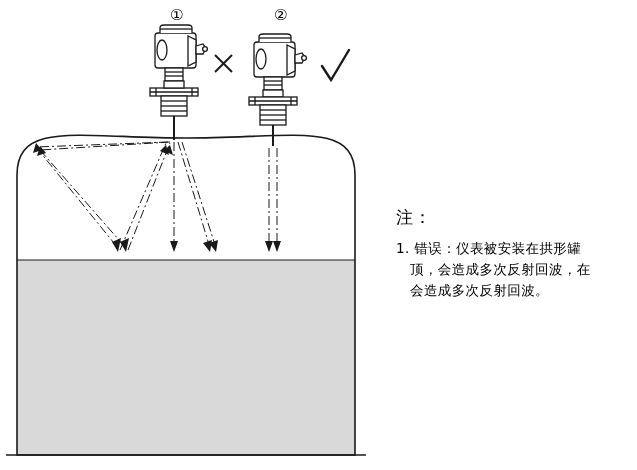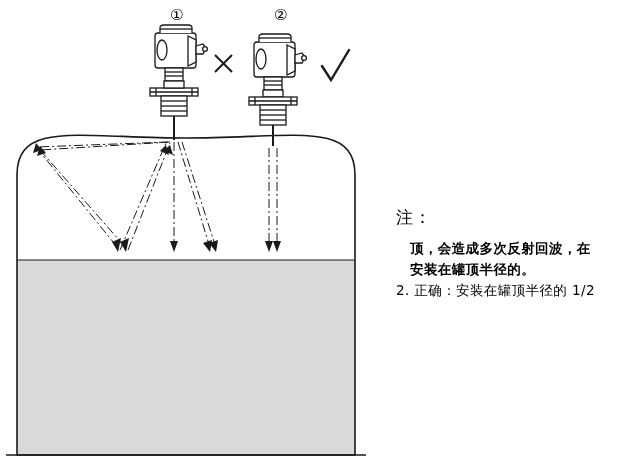--- a/index.html
+++ b/index.html
@@ -41,21 +41,20 @@
     font-weight: 400;
   }
   .note-line {
     font-size: 13.5px;
     line-height: 21px;
     letter-spacing: 0.4px;
     white-space: nowrap;
   }
   .note-indent {
     padding-left: 14px;
-    font-weight: bold;
   }
   .callout-label {
     position: absolute;
     font-size: 12px;
     color: #000;
   }
 </style>
 </head>
 <body>
 
@@ -179,18 +178,18 @@
     <g stroke="#1a1a1a" stroke-width="2.4" fill="none" stroke-linecap="round">
       <path d="M 322 66 L 331 80 L 349 50"></path>
     </g>
   </svg>
 
   <div class="callout-label" style="left:170px; top:6px; font-size:15px;">①</div>
   <div class="callout-label" style="left:274px; top:6px; font-size:15px;">②</div>
 
   <div class="notes">
     <div class="notes-title">注：</div>
+    <div class="note-line">1. 错误：仪表被安装在拱形罐</div>
     <div class="note-line note-indent">顶，会造成多次反射回波，在</div>
-    <div class="note-line note-indent">安装在罐顶半径的。</div>
-    <div class="note-line">2. 正确：安装在罐顶半径的 1/2</div>
+    <div class="note-line note-indent">会造成多次反射回波。</div>
   </div>
 
 </div>
 
 </body></html>

